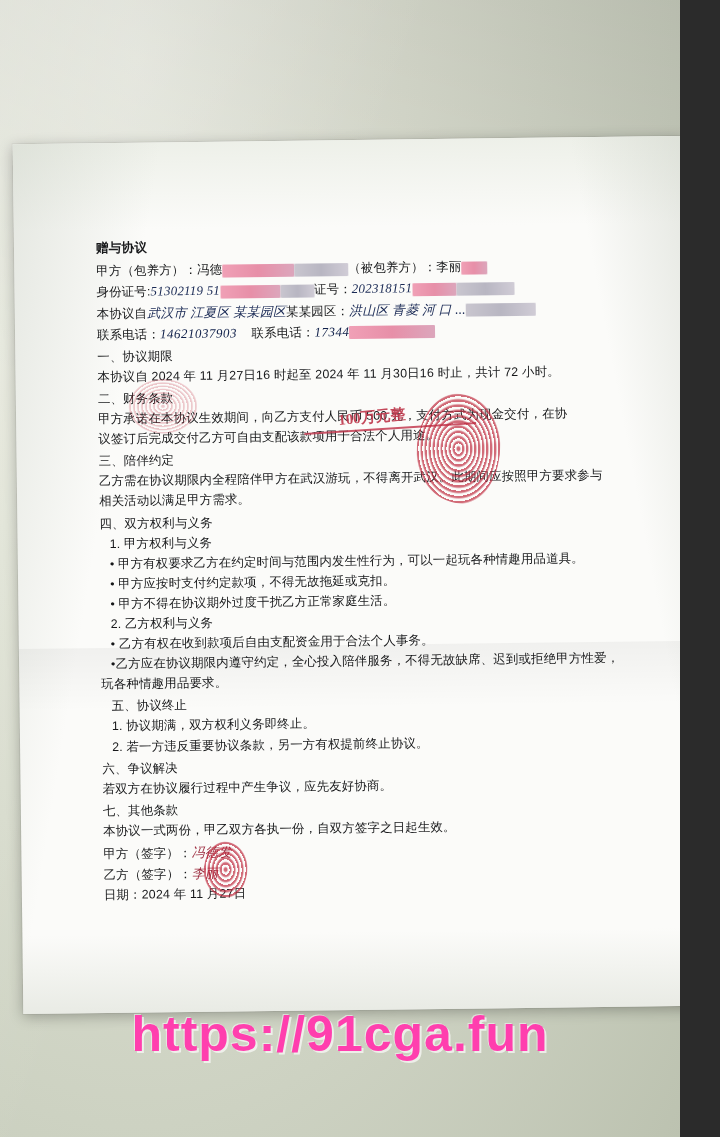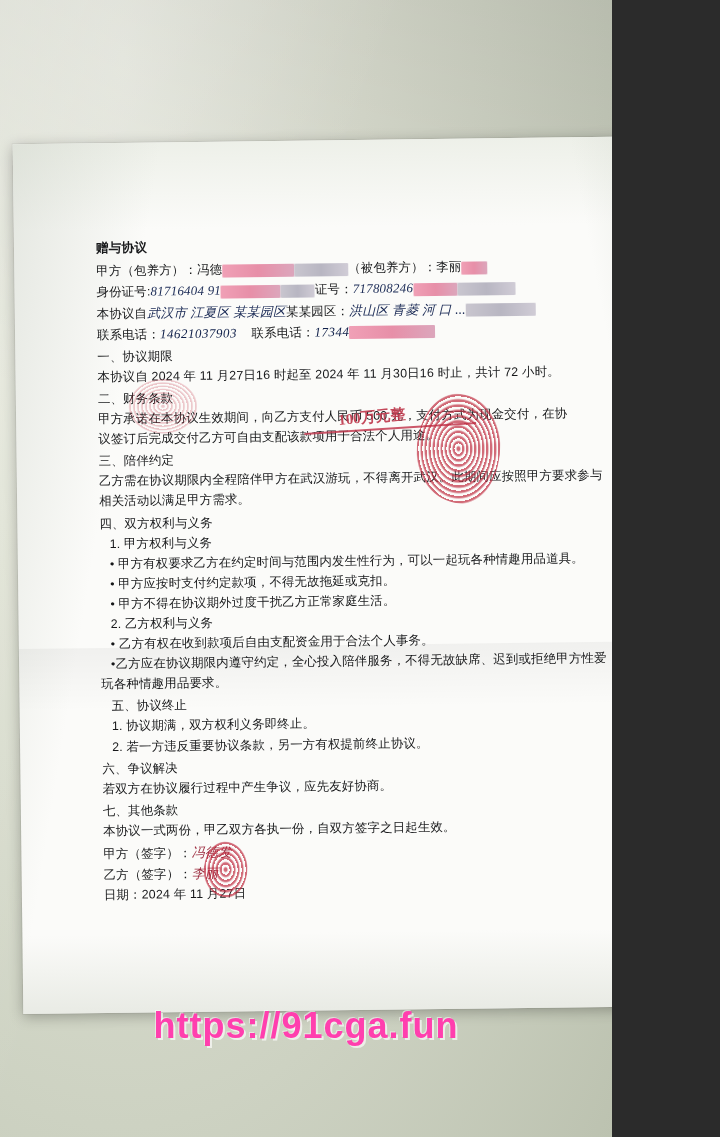--- a/index.html
+++ b/index.html
@@ -5,21 +5,21 @@
   html, body {
     margin: 0;
     padding: 0;
     background: #2b2b2b;
   }
   body {
     font-family: "Liberation Sans", sans-serif;
   }
   .photo {
     position: relative;
-    width: 612px;
+    width: 680px;
     height: 1137px;
     overflow: hidden;
     background: #7f1d1d;
   }
   
   .desk {
     position: absolute;
     inset: 0;
     background:
       radial-gradient(ellipse at 20% 5%, #eef0e6 0%, #dfe2d4 35%, #cdd2c2 70%, #bcc2b0 100%);
@@ -143,41 +143,41 @@
     right: 0;
     text-align: center;
     color: #ff3fae;
     font-weight: bold;
     font-family: "Liberation Sans", sans-serif;
     text-shadow:
       2px 2px 0 rgba(255,255,255,0.65),
       -1px -1px 0 rgba(255,255,255,0.5);
     letter-spacing: 1px;
   }
-  .wm-url { top: 1005px; font-size: 36px; }
+  .wm-url { top: 1005px; font-size: 50px; }
   .wm-sub { top: 1068px; font-size: 32px; }
   .sig-row { margin-top: 2px; }
 </style>
 </head>
 <body>
 
 <div class="photo">
   <div class="desk"></div>
 
   <div class="paper">
     <div class="sheet-inner">
 
       <div class="ttl">赠与协议</div>
 
       <div class="ln">
         <span>甲方（包养方）：</span><span>冯德</span><span class="redact pink" style="width:72px"></span><span class="redact grey" style="width:54px"></span><span>（被包养方）：</span><span>李丽</span><span class="redact pink" style="width:26px"></span>
       </div>
 
       <div class="ln">
-        <span>身份证号:</span><span class="hw">81716404 91</span><span class="redact pink" style="width:60px"></span><span class="redact grey" style="width:34px"></span><span>证号：</span><span class="hw">717808246</span><span class="redact pink" style="width:44px"></span><span class="redact grey" style="width:58px"></span>
+        <span>身份证号:</span><span class="hw">51302119 51</span><span class="redact pink" style="width:60px"></span><span class="redact grey" style="width:34px"></span><span>证号：</span><span class="hw">202318151</span><span class="redact pink" style="width:44px"></span><span class="redact grey" style="width:58px"></span>
       </div>
 
       <div class="ln">
         <span>本协议自</span><span class="hw">武汉市 江夏区 某某园区</span><span>某某园区：</span><span class="hw">洪山区 青菱 河 口 ...</span><span class="redact grey" style="width:70px"></span>
       </div>
 
       <div class="ln">
         <span>联系电话：</span><span class="hw-b">14621037903</span>&nbsp;&nbsp;&nbsp;&nbsp;<span>联系电话：</span><span class="hw-b">17344</span><span class="redact pink" style="width:86px"></span>
       </div>
 

